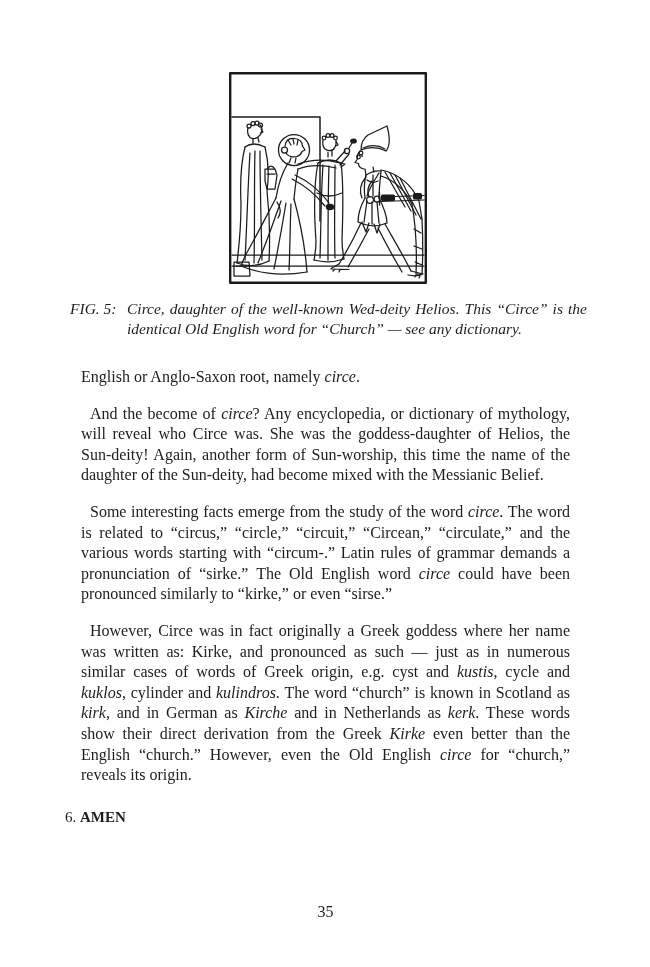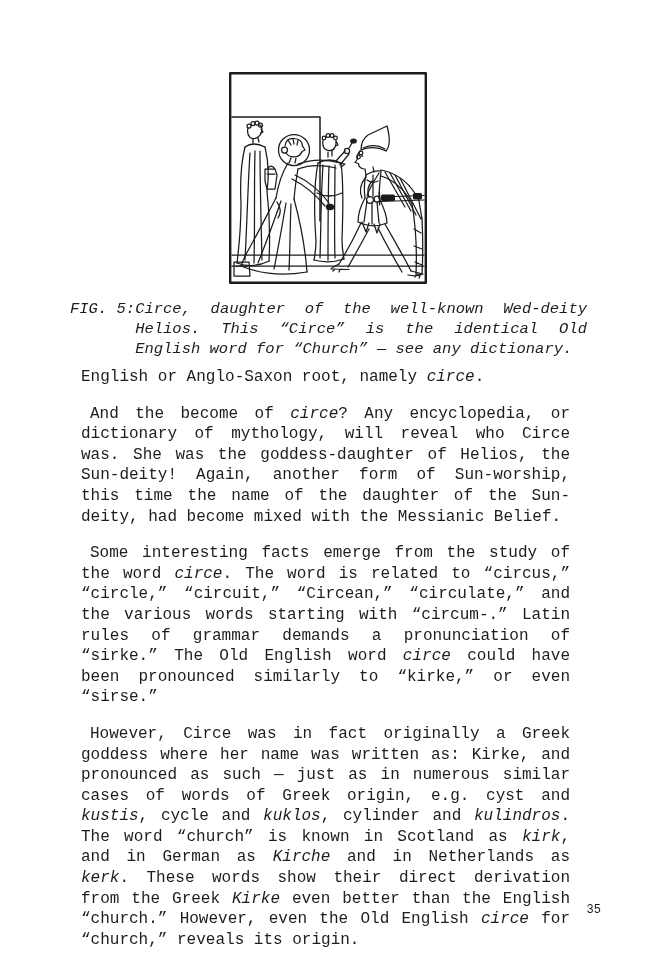--- a/index.html
+++ b/index.html
@@ -3,21 +3,21 @@
 <meta charset="utf-8">
 <style>
   html, body { margin: 0; padding: 0; background: #ffffff; }
   .page {
     position: relative;
     width: 650px;
     height: 967px;
     background: #ffffff;
     box-sizing: border-box;
     outline: 1px solid #e3e3e3;
-    font-family: Liberation Mono, monospace;
+    font-family: Liberation Serif, serif;
     color: #1d1d1d;
     overflow: hidden;
   }
   .illustration {
     position: absolute;
     left: 228px;
     top: 71px;
     width: 200px;
     height: 214px;
   }
@@ -59,25 +59,25 @@
   .bd { font-weight: bold; }
   .section-heading {
     margin: 21px 0 9px 0;
     font-size: 15px;
     font-weight: normal;
     line-height: 20.6px;
     text-align: left;
   }
   .page-number {
     position: absolute;
-    left: 80px;
+    left: 65px;
     top: 903px;
     width: 521px;
-    text-align: right;
-    font-size: 12px;
+    text-align: center;
+    font-size: 16px;
   }
 </style>
 </head>
 <body>
 
 <div class="page">
 
   <div class="illustration">
     <svg viewBox="0 0 200 214" xmlns="http://www.w3.org/2000/svg">
 

